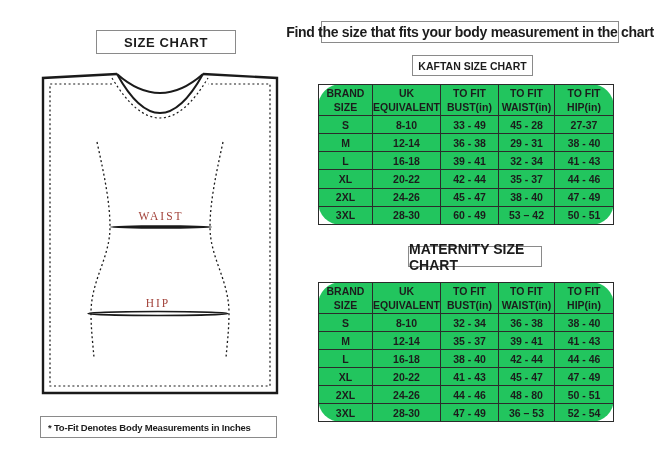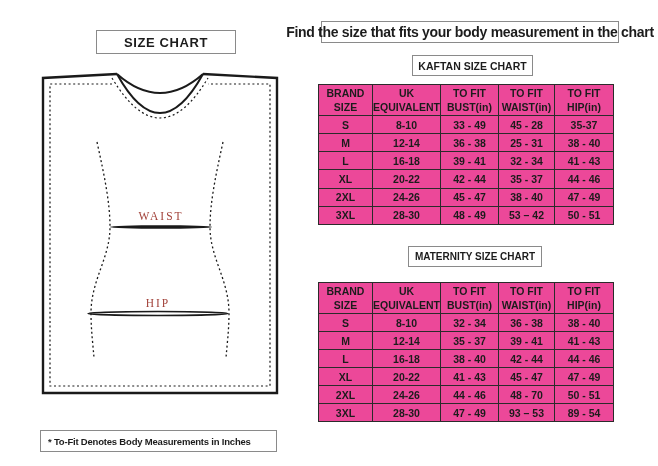--- a/index.html
+++ b/index.html
@@ -7,28 +7,28 @@
     position:relative;width:658px;height:466px;background:#ffffff;
     font-family:"Liberation Sans",sans-serif;color:#1c1c1c;overflow:hidden;
   }
   .box{
     position:absolute;border:1px solid #8a8a8a;background:#fff;
     display:flex;align-items:center;justify-content:center;
     font-weight:bold;box-sizing:border-box;
   }
   #size-title-box{left:96px;top:30px;width:140px;height:24px;font-size:13px;letter-spacing:.6px;}
   #footnote-box{left:40px;top:416px;width:237px;height:22px;justify-content:flex-start;
-    padding-left:7px;font-size:9.5px;letter-spacing:-.2px;white-space:nowrap;margin-top:14px;}
+    padding-left:7px;font-size:9.5px;letter-spacing:-.2px;white-space:nowrap;}
   #instruction-box{left:321px;top:21px;width:298px;height:22px;font-size:14px;
     letter-spacing:-.3px;white-space:nowrap;}
   #kaftan-title-box{left:412px;top:55px;width:121px;height:21px;font-size:10.5px;}
-  #maternity-title-box{left:408px;top:246px;width:134px;height:21px;font-size:10px;}
+  #maternity-title-box{left:408px;top:246px;width:134px;height:21px;font-size:14px;}
 
   .size-table{
-    position:absolute;border-collapse:collapse;table-layout:fixed;background:#ec4899;
+    position:absolute;border-collapse:collapse;table-layout:fixed;background:#22c55e;border-radius:23px;
   }
   #kaftan-table{left:318px;top:84px;width:290px;height:141px;}
   #maternity-table{left:318px;top:282px;width:290px;height:139px;}
   .size-table th,.size-table td{
     border:1px solid #2b2b2b;font-weight:bold;text-align:center;
     padding:0;font-size:10.5px;color:#1c1c1c;overflow:hidden;
   }
   .size-table th{white-space:pre-line;line-height:1.35;height:30px;}
   .size-table td{white-space:nowrap;height:17px;}
   .size-table th:nth-child(1){width:53px;}
@@ -97,27 +97,27 @@
           <th>TO FIT
 HIP(in)</th>
         </tr>
       </thead>
       <tbody>
         <tr>
           <td>S</td>
           <td>8-10</td>
           <td>33 - 49</td>
           <td>45 - 28</td>
-          <td>35-37</td>
+          <td>27-37</td>
         </tr>
         <tr>
           <td>M</td>
           <td>12-14</td>
           <td>36 - 38</td>
-          <td>25 - 31</td>
+          <td>29 - 31</td>
           <td>38 - 40</td>
         </tr>
         <tr>
           <td>L</td>
           <td>16-18</td>
           <td>39 - 41</td>
           <td>32 - 34</td>
           <td>41 - 43</td>
         </tr>
         <tr>
@@ -130,21 +130,21 @@
         <tr>
           <td>2XL</td>
           <td>24-26</td>
           <td>45 - 47</td>
           <td>38 - 40</td>
           <td>47 - 49</td>
         </tr>
         <tr>
           <td>3XL</td>
           <td>28-30</td>
-          <td>48 - 49</td>
+          <td>60 - 49</td>
           <td>53 – 42</td>
           <td>50 - 51</td>
         </tr>
       </tbody>
     </table>
 
   <div class="box" id="maternity-title-box">
     <span>MATERNITY SIZE CHART</span>
   </div>
 
@@ -189,26 +189,26 @@
           <td>XL</td>
           <td>20-22</td>
           <td>41 - 43</td>
           <td>45 - 47</td>
           <td>47 - 49</td>
         </tr>
         <tr>
           <td>2XL</td>
           <td>24-26</td>
           <td>44 - 46</td>
-          <td>48 - 70</td>
+          <td>48 - 80</td>
           <td>50 - 51</td>
         </tr>
         <tr>
           <td>3XL</td>
           <td>28-30</td>
           <td>47 - 49</td>
-          <td>93 – 53</td>
-          <td>89 - 54</td>
+          <td>36 – 53</td>
+          <td>52 - 54</td>
         </tr>
       </tbody>
     </table>
 
 </div>
 
 </body></html>

